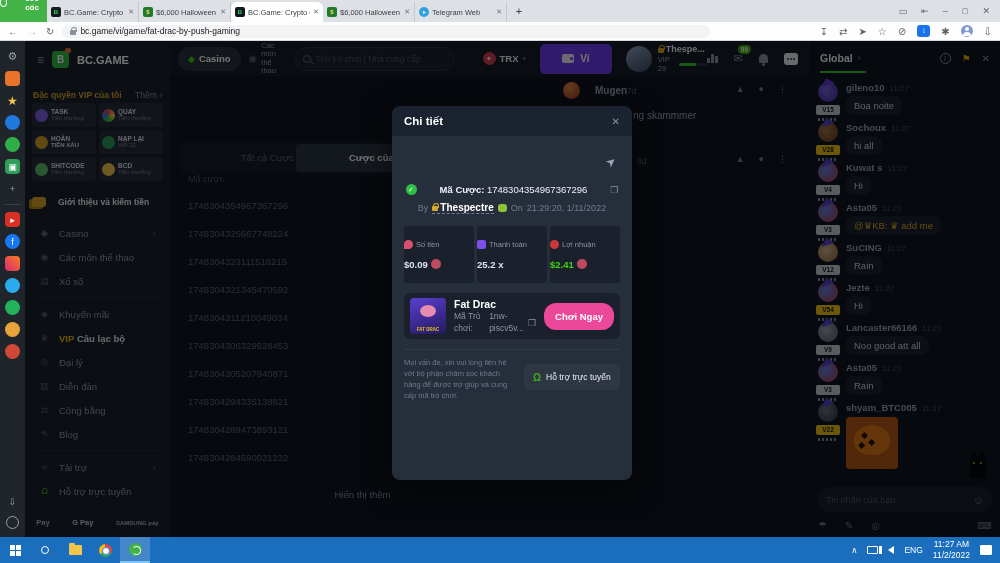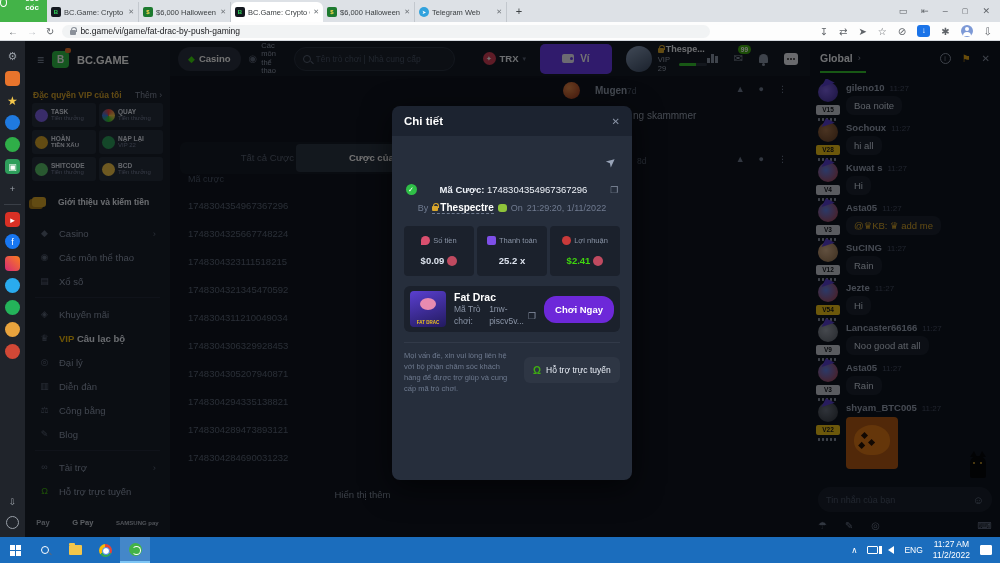--- a/index.html
+++ b/index.html
@@ -156,33 +156,33 @@
   .shareic{display:inline-block;color:#99a4b8;font-size:12px;transform:rotate(-40deg)}
   .idrow{display:flex;align-items:center;justify-content:center;gap:23px;margin-top:14px;font-size:9.5px;color:#eef2f8}
   .okc{width:11px;height:11px;border-radius:50%;background:#2fbf47;color:#fff;font-size:7px;text-align:center;line-height:11px}
   .copyic{color:#8a94a6;font-size:9px}
   .byrow{display:flex;align-items:center;justify-content:center;gap:4px;margin-top:7px;font-size:9px;color:#707b90}
   .byname{color:#fff;font-weight:bold;border-bottom:1px dashed #6e7a8f;font-size:10px;display:flex;align-items:center;gap:2px}
   .glock{width:6px;height:5px;background:#d9a62c;border-radius:1px;position:relative;margin-top:2px}
   .glock::before{content:"";position:absolute;left:1px;top:-3px;width:4px;height:4px;border:1px solid #d9a62c;border-bottom:none;border-radius:3px 3px 0 0}
   .frog{width:9px;height:8px;background:#8fc43a;border-radius:3px}
   .stats{display:flex;gap:3px;margin-top:12px}
-  .stat{flex:1;height:50px;background:#1b212c;border-radius:4px;display:flex;flex-direction:column;align-items:center;justify-content:center;gap:10px}
+  .stat{flex:1;height:57px;background:#1b212c;border-radius:4px;display:flex;flex-direction:column;justify-content:center;gap:10px}
   .slabel{display:flex;align-items:center;gap:3px;font-size:7.5px;color:#8a94a6}
   .sic{width:9px;height:9px;border-radius:2px}
   .sval{display:flex;align-items:center;gap:3px;font-size:9.5px;font-weight:bold;color:#dde3ee}
   .sval.pos{color:#3fd40e}
   .gamecard{margin-top:10px;height:46px;background:#1b212c;border-radius:6px;display:flex;align-items:center;gap:8px;padding:0 6px}
   .thumb{width:36px;height:36px;border-radius:4px;background:linear-gradient(160deg,#5a3fd0,#221a5e);position:relative;flex:none;overflow:hidden}
   .thumb::before{content:"";position:absolute;left:10px;top:7px;width:16px;height:12px;background:#e88bb0;border-radius:50%}
   .thumb::after{content:"FAT DRAC";position:absolute;left:0;bottom:2px;width:100%;text-align:center;color:#f0c419;font-size:4.5px;font-weight:bold}
   .ginfo{flex:1;line-height:1.4}
   .gname{color:#fff;font-weight:bold;font-size:10.5px}
   .gcode{color:#8a94a6;font-size:8.5px;display:flex;align-items:center;gap:4px}
-  .playbtn{width:70px;height:27px;background:#6d28d9;border-radius:12px;color:#fff;font-weight:bold;font-size:9.5px;text-align:center;line-height:27px;flex:none}
+  .playbtn{width:70px;height:27px;background:#ec4899;border-radius:12px;color:#fff;font-weight:bold;font-size:9.5px;text-align:center;line-height:27px;flex:none}
   .mdiv2{height:1px;background:#323a49;margin:10px 0 8px}
   .supp{display:flex;gap:8px;align-items:flex-start}
   .supptxt{width:112px;font-size:7.5px;color:#6e7a8f;line-height:1.45}
   .suppbtn{height:26px;background:#2e3644;border-radius:6px;display:flex;align-items:center;gap:5px;padding:0 9px;color:#e8edf5;font-size:8.5px;margin-top:6px}
   .hgreen{color:#3fae11;font-weight:bold;font-size:10px}
   
   .taskbar{position:absolute;left:0;top:537px;width:1000px;height:26px;background:#1b6dbd;display:flex;align-items:center;z-index:80}
   .tb-ic{width:30px;height:26px;display:flex;align-items:center;justify-content:center}
   .winlogo{display:grid;grid-template-columns:5px 5px;grid-template-rows:5px 5px;gap:1px}
   .winlogo i{background:#fff;display:block}

